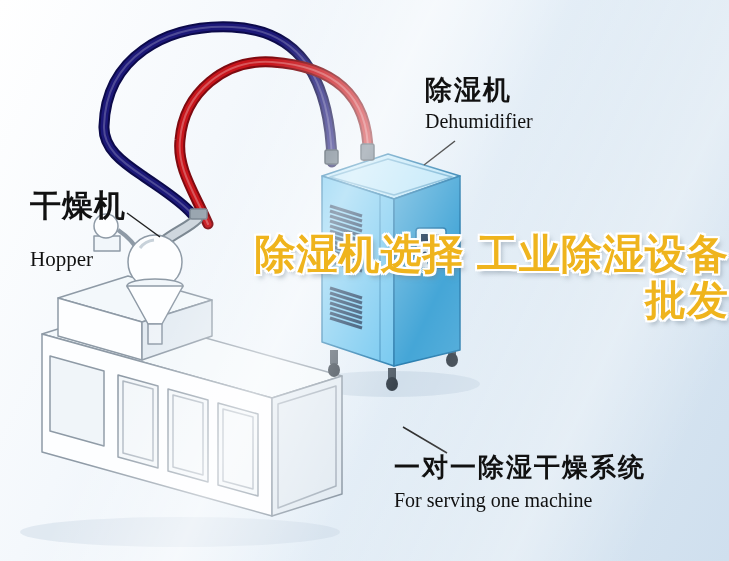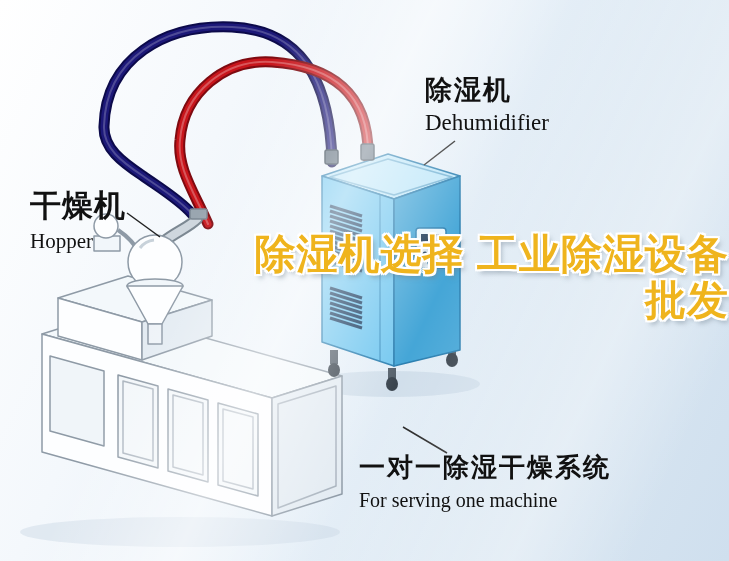--- a/index.html
+++ b/index.html
@@ -13,33 +13,33 @@
   .stage::after{
     content:"";position:absolute;inset:0;pointer-events:none;
     background:linear-gradient(115deg,rgba(255,255,255,0) 30%,rgba(255,255,255,.55) 44%,rgba(255,255,255,0) 58%,rgba(255,255,255,.35) 78%,rgba(255,255,255,0) 90%);
   }
   .art{position:absolute;left:0;top:0;width:729px;height:561px;}
   .label{position:absolute;text-align:left;color:#111;z-index:3;}
   .label .cn{font-weight:bold;}
   .serif{font-family:"Liberation Serif",serif;}
   .label-dehum{left:425px;top:72px;width:200px;}
   .label-dehum .cn{font-size:27px;letter-spacing:2px;}
-  .label-dehum .en{font-size:23px;margin-top:2px;}
+  .label-dehum .en{font-size:20px;margin-top:2px;}
   .label-hopper{left:30px;top:166px;width:120px;}
   .label-hopper .cn{font-size:31px;letter-spacing:1px;margin-top:19px;}
-  .label-hopper .en{font-size:21px;margin-top:2px;}
+  .label-hopper .en{font-size:21px;margin-top:20px;}
   .headline{
     position:absolute;left:0;top:232px;width:729px;text-align:right;z-index:4;
     font-weight:bold;font-size:41px;line-height:1.12;color:#efb41d;letter-spacing:1px;
     text-shadow:
       -2px -2px 0 #fff, 2px -2px 0 #fff, -2px 2px 0 #fff, 2px 2px 0 #fff,
       0 -2px 0 #fff, 0 2px 0 #fff, -2px 0 0 #fff, 2px 0 0 #fff,
       3px 4px 5px rgba(110,125,140,.55);
   }
-  .label-system{left:359px;top:450px;width:332px;}
+  .label-system{left:394px;top:450px;width:332px;}
   .label-system .cn{font-size:26px;letter-spacing:2px;}
   .label-system .en{font-size:20px;margin-top:4px;}
 </style>
 </head>
 <body>
 
 <div class="stage">
 
   <svg class="art" viewBox="0 0 729 561" xmlns="http://www.w3.org/2000/svg">
 

